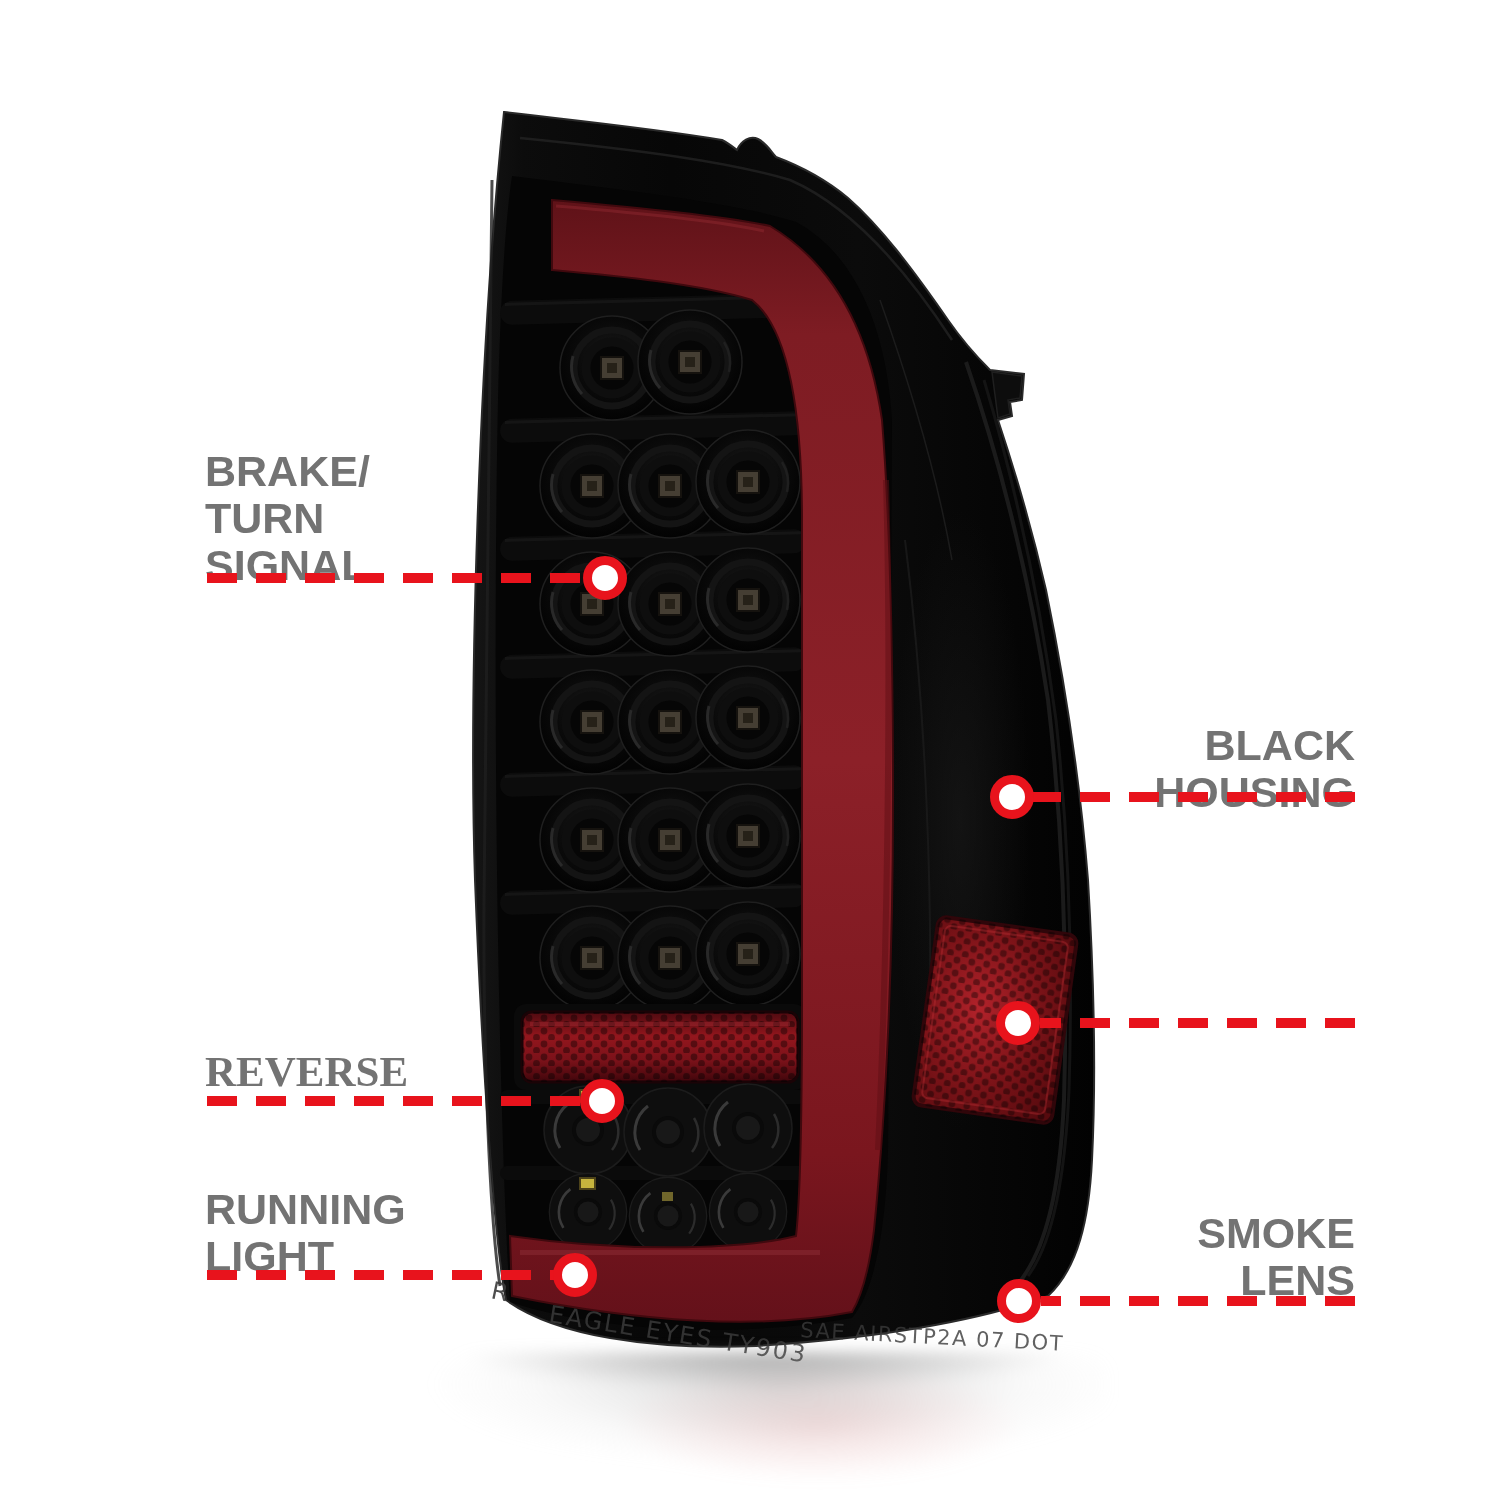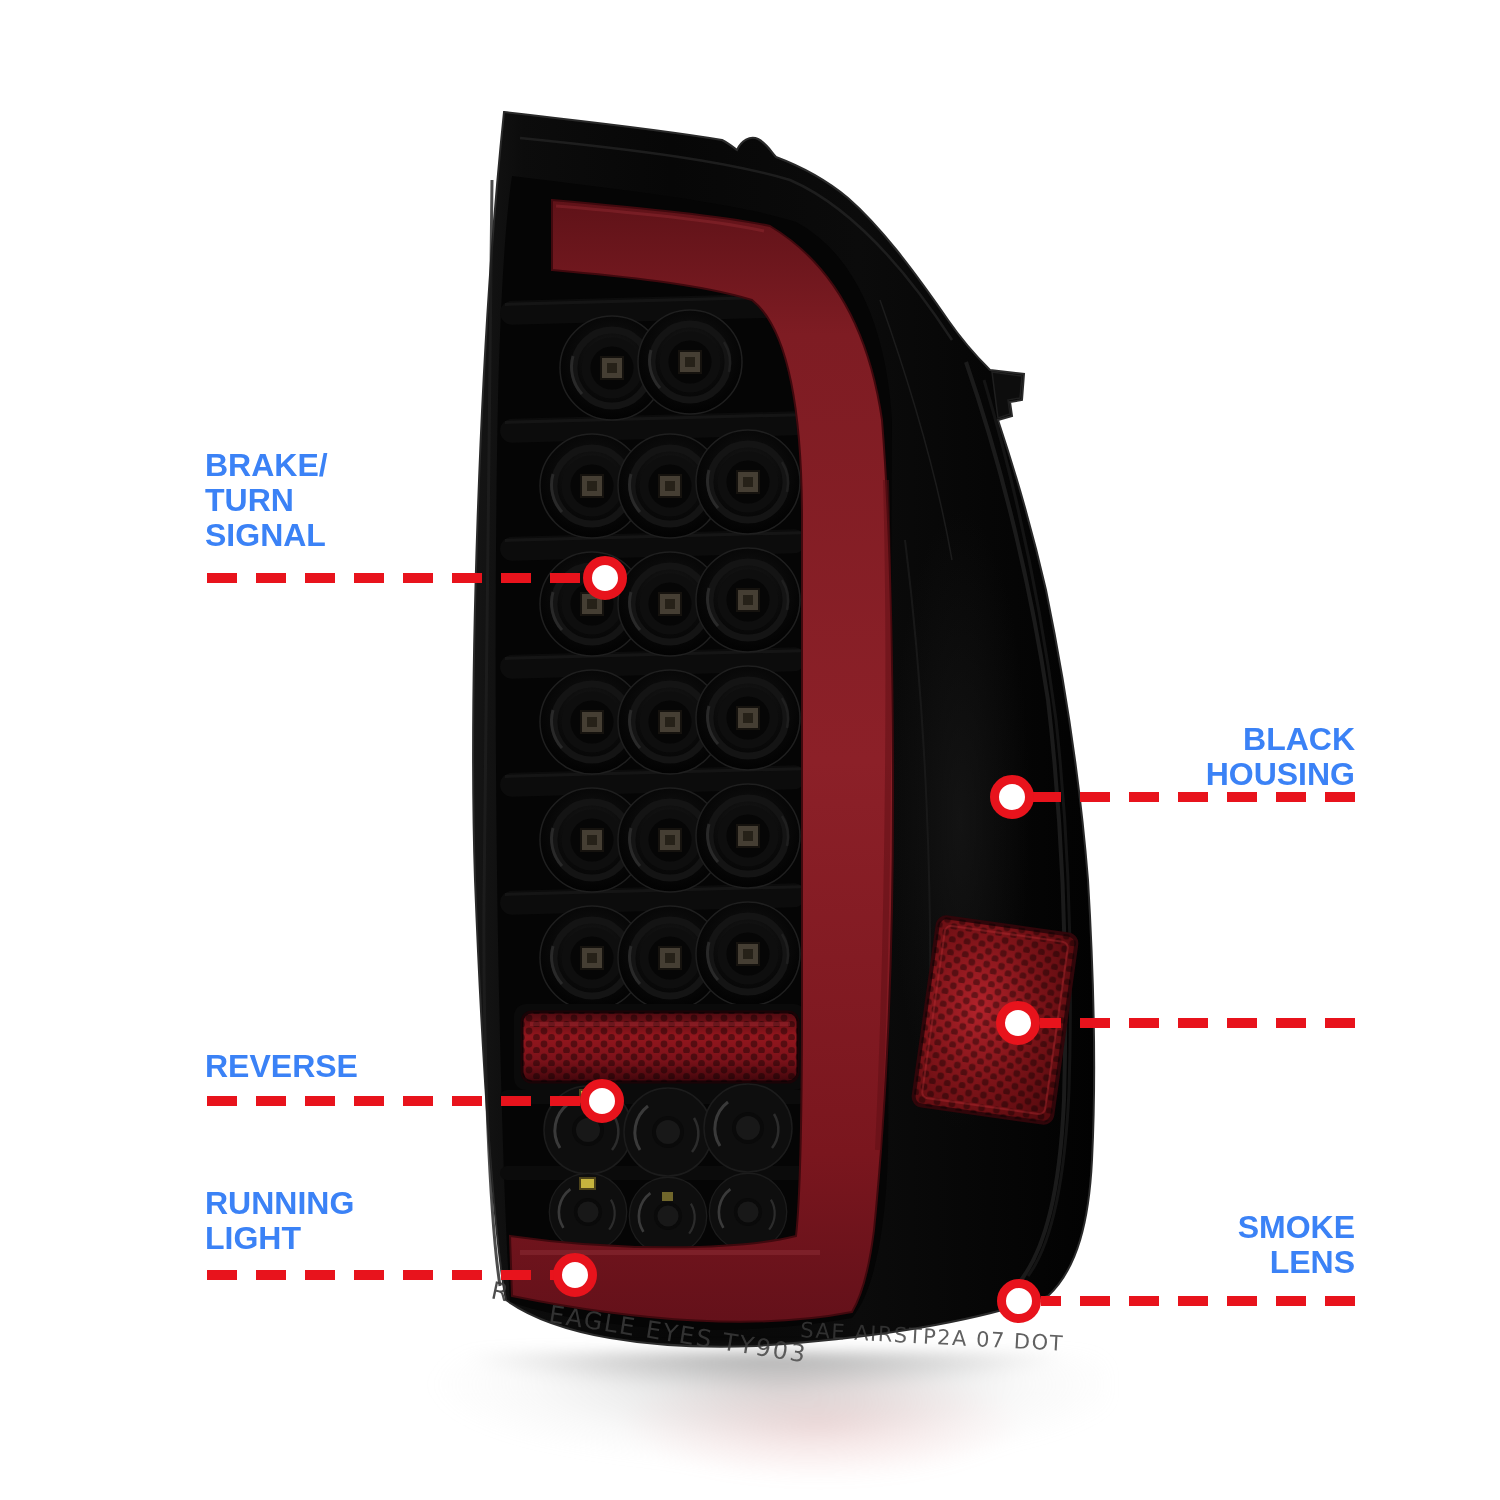--- a/index.html
+++ b/index.html
@@ -1,19 +1,19 @@
 <!DOCTYPE html>
 <html><head>
 <meta charset="utf-8">
 <style>
   html,body{margin:0;padding:0;background:#fff;}
   .canvas{position:relative;width:1500px;height:1500px;background:#ffffff;overflow:hidden;
           font-family:"Liberation Sans", sans-serif;}
   svg{position:absolute;left:0;top:0;}
-  .callout-label{position:absolute;color:#3b82f6;font-size:32px;font-weight:bold;
+  .callout-label{position:absolute;color:#737373;font-size:43px;font-weight:bold;
                  line-height:1.09;letter-spacing:0px;white-space:pre-line;}
   .align-right{text-align:right;}
   .leader{position:absolute;height:10px;
           background:repeating-linear-gradient(90deg,#e8131c 0 30px,transparent 30px 49px);}
   .leader.rtl{background:repeating-linear-gradient(270deg,#e8131c 0 30px,transparent 30px 49px);}
   .dot{position:absolute;width:26px;height:26px;background:#ffffff;border:9px solid #e8131c;
        border-radius:50%;}
   .reflection{position:absolute;left:420px;top:1352px;width:690px;height:148px;filter:blur(7px);
       background:
         radial-gradient(62% 34% at 50% 2%, rgba(70,70,70,.35), transparent 70%),
@@ -231,21 +231,21 @@
   <div class="dot" style="left:583px;top:556px;"></div>
 
   <div class="callout-label align-right" style="right:145px;top:705px;margin-top:17px;">BLACK
 HOUSING</div>
   <div class="leader rtl" style="left:1032px;top:792px;width:323px;"></div>
   <div class="dot" style="left:990px;top:775px;"></div>
 
   <div class="leader rtl" style="left:1040px;top:1018px;width:315px;"></div>
   <div class="dot" style="left:996px;top:1001px;"></div>
 
-  <div class="callout-label" style="left:205px;top:1049px;">REVERSE</div>
+  <div class="callout-label" style="left:205px;top:1049px;font-family:Liberation Serif, serif;">REVERSE</div>
   <div class="leader" style="left:207px;top:1096px;width:375px;"></div>
   <div class="dot" style="left:580px;top:1079px;"></div>
 
   <div class="callout-label" style="left:205px;top:1186px;">RUNNING
 LIGHT</div>
   <div class="leader" style="left:207px;top:1270px;width:348px;"></div>
   <div class="dot" style="left:553px;top:1253px;"></div>
 
   <div class="callout-label align-right" style="right:145px;top:1210px;text-align:right;">SMOKE
 LENS</div>

